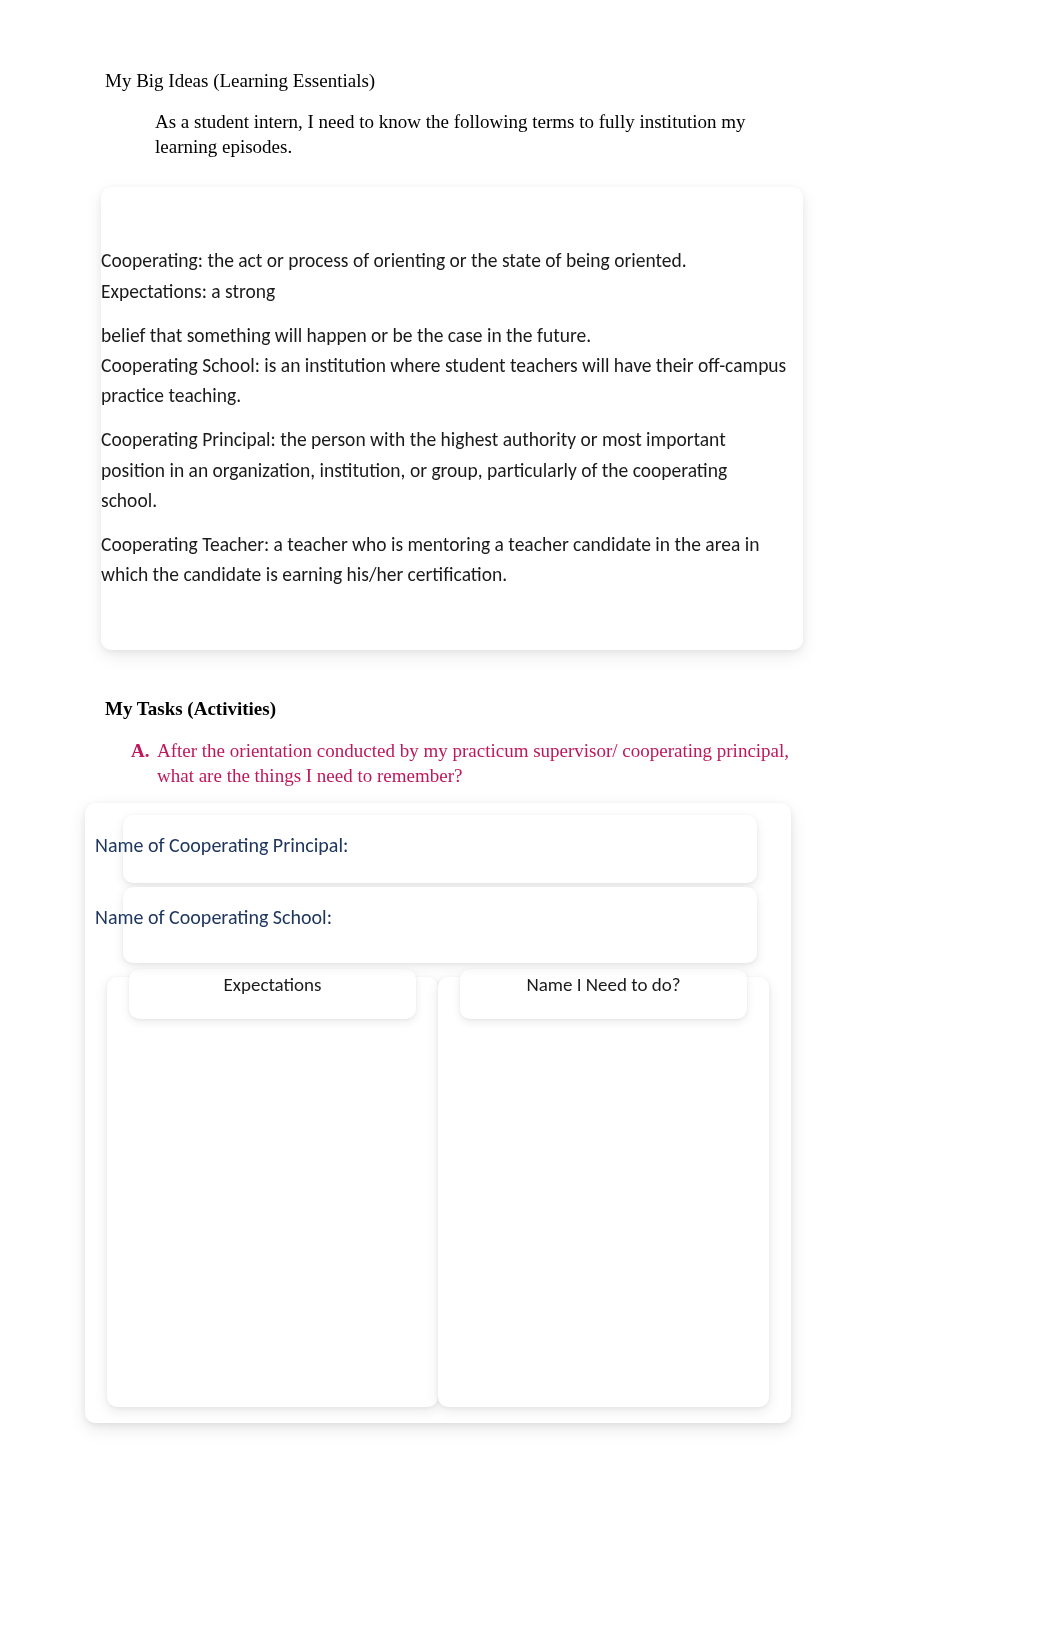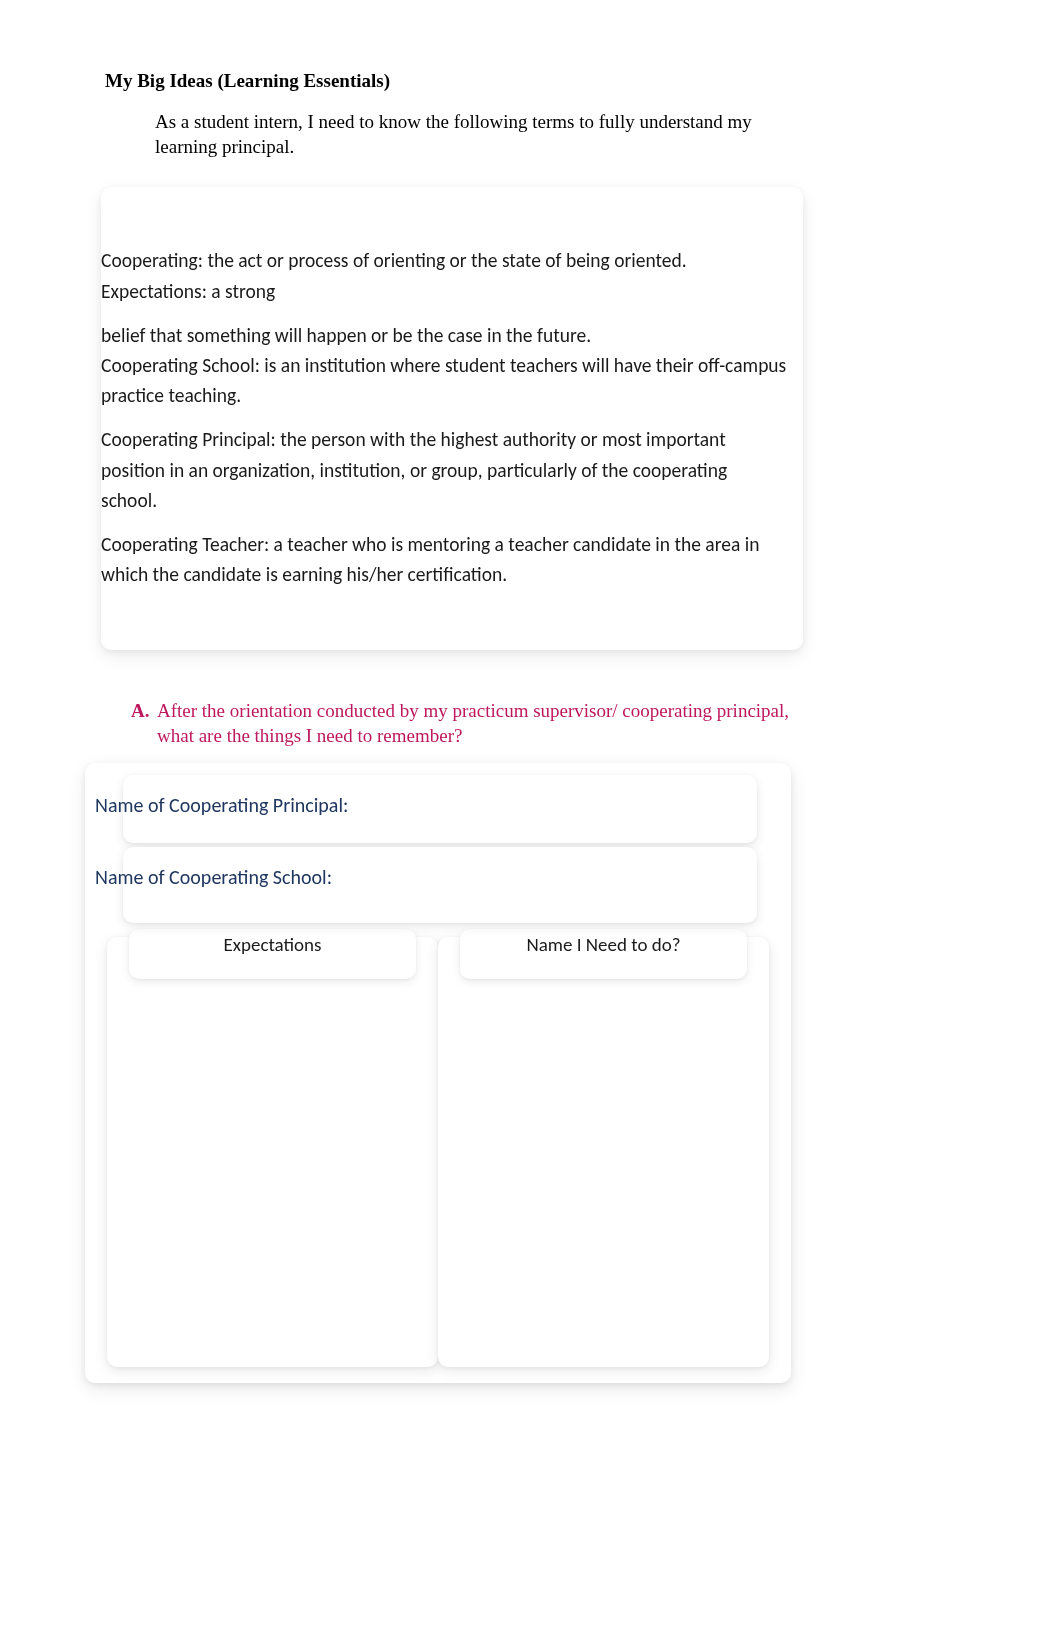--- a/index.html
+++ b/index.html
@@ -18,21 +18,21 @@
 
     .page-wrapper {
       position: absolute;
       left: 105px;
       top: 70px;
       width: 695px;
     }
 
     .section-heading {
       font-family: "Times New Roman", Times, serif;
-      font-weight: bold;
+      font-weight: normal;
       font-size: 19px;
       color: #000;
       margin-bottom: 18px;
     }
 
     .intro-text {
       font-family: "Times New Roman", Times, serif;
       font-size: 19px;
       color: #000;
       margin-left: 50px;
@@ -168,30 +168,31 @@
       color: #1a1a1a;
     }
   </style>
 </head>
 <body>
 
 <div class="page-wrapper">
 
   <div class="section-heading">My Big Ideas (Learning Essentials)</div>
 
-  <div class="intro-text">As a student intern, I need to know the following terms to fully understand my learning principal.</div>
+  <div class="intro-text">As a student intern, I need to know the following terms to fully institution my learning episodes.</div>
 
   <div class="definitions-card">
     <div class="def-text">Cooperating: the act or process of orienting or the state of being oriented. Expectations: a strong</div>
     <div class="def-text" style="white-space: pre-line;">belief that something will happen or be the case in the future.
 Cooperating School: is an institution where student teachers will have their off-campus practice teaching.</div>
     <div class="def-text">Cooperating Principal: the person with the highest authority or most important position in an organization, institution, or group, particularly of the cooperating school.</div>
     <div class="def-text">Cooperating Teacher: a teacher who is mentoring a teacher candidate in the area in which the candidate is earning his/her certification.</div>
   </div>
 
+  <div class="tasks-heading">My Tasks (Activities)</div>
 
   <div class="task-item">
     <span class="task-marker">A.</span><span>After the orientation conducted by my practicum supervisor/ cooperating principal, what are the things I need to remember?</span>
   </div>
 
   <div class="worksheet-card">
 
     <div class="field-row" style="margin-bottom:48px;">
       <div class="field-box principal"></div>
       <div class="field-label" style="margin-left:-12px;">Name of Cooperating Principal:</div>

